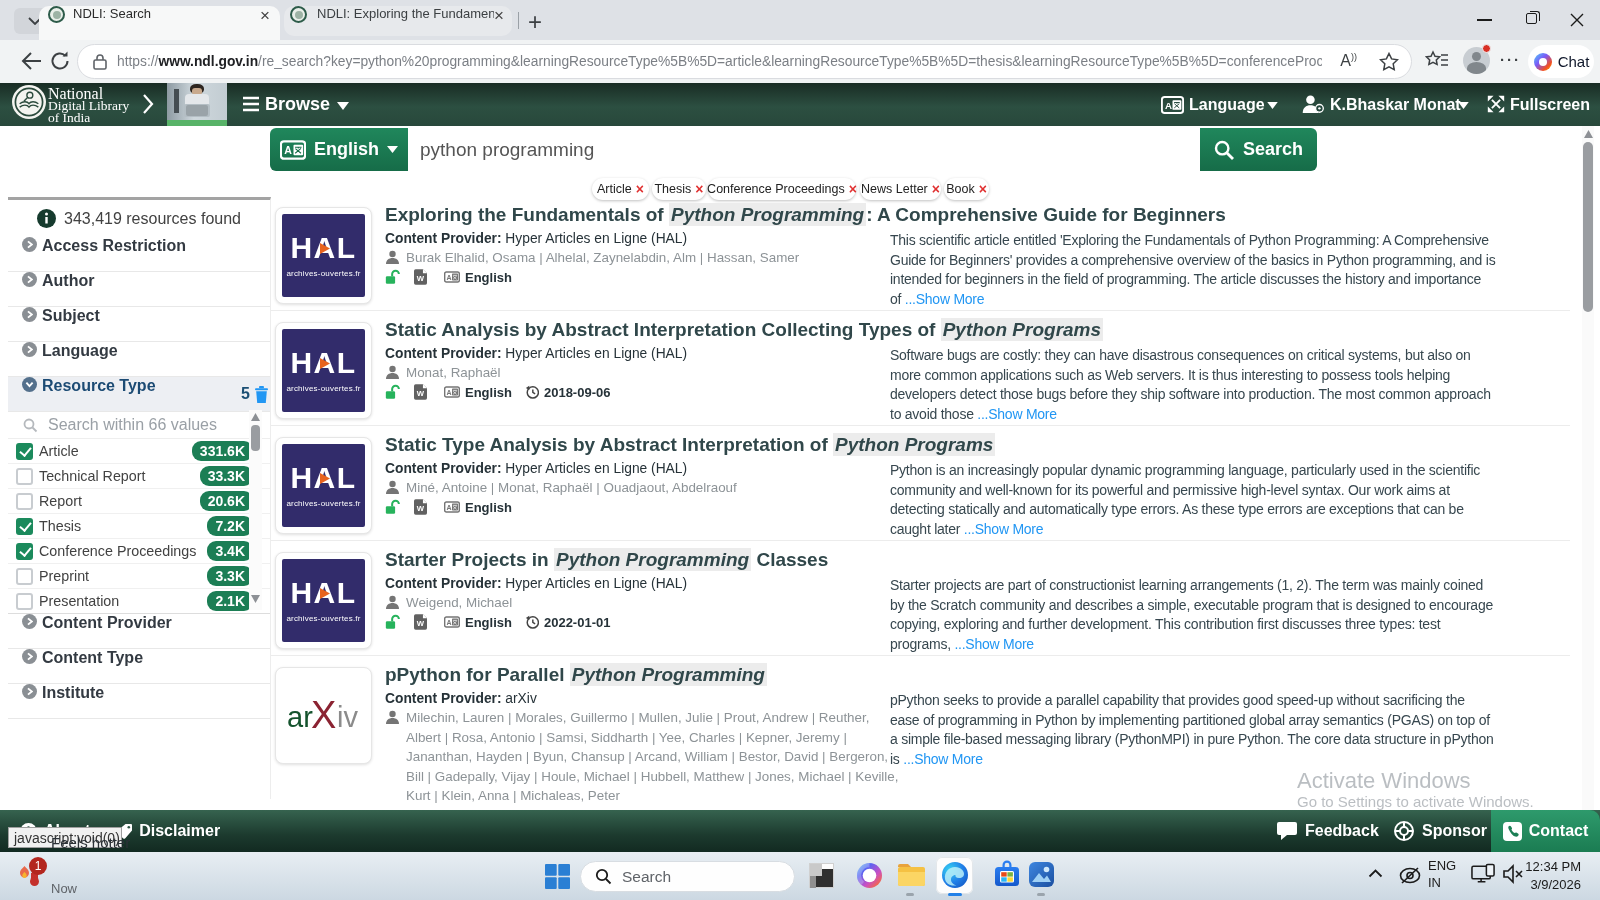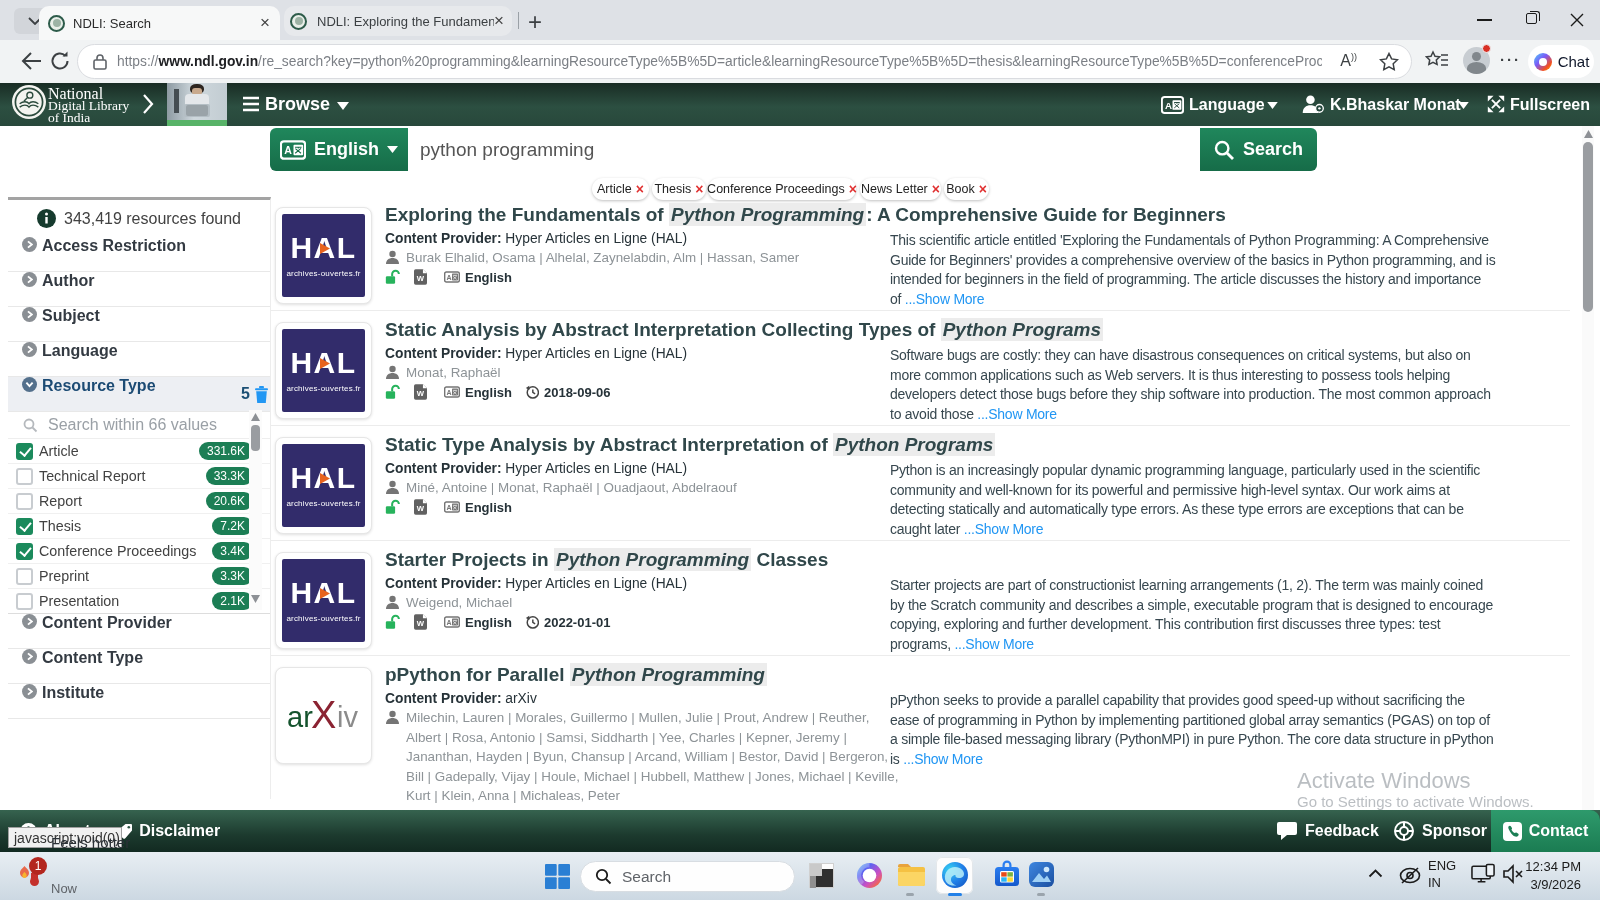--- a/index.html
+++ b/index.html
@@ -1,20 +1,20 @@
 <!DOCTYPE html>
 <html><head><meta charset="utf-8"><style>
 *{margin:0;padding:0;box-sizing:border-box}
 html,body{width:1600px;height:900px;overflow:hidden;font-family:"Liberation Sans",sans-serif}
 #stage{position:relative;width:1600px;height:900px;background:#fff}
 .abs{position:absolute}
 
 #tabstrip{left:0;top:0;width:1600px;height:40px;background:#dee1e6}
 #toolbar{left:0;top:40px;width:1600px;height:43px;background:#f1f3f4}
-.tab{top:6px;height:34px;border-radius:8px 8px 0 0;display:flex;align-items:center}
+.tab{top:6px;height:34px;border-radius:8px 8px 0 0;display:flex;}
 #tab1{left:39px;width:241px;background:#f7f8f8;border-radius:10px 10px 0 0}
 #tab2{left:284px;width:228px;background:#e7e9ec;border-radius:10px;height:30px;top:6px}
 .tabtitle{font-size:13px;color:#2b2b2b;white-space:nowrap;overflow:hidden}
 .favicon{width:17px;height:17px;border-radius:50%;background:#e9efe9;position:relative;flex:0 0 17px}
 .favicon:after{content:"";position:absolute;left:0px;top:0px;width:13px;height:13px;border-radius:50%;border:2px solid #2d5b4a}
 .favicon:before{content:"";position:absolute;left:4.5px;top:4.5px;width:8px;height:8px;border-radius:50%;background:#9db3a5;z-index:1}
 .tabx{color:#444;font-size:17px;margin-left:auto}
 #urlpill{left:77px;top:44px;width:1335px;height:35px;background:#fff;border:1px solid #dadce0;border-radius:18px;display:flex;align-items:center}
 .urltxt{font-size:13.8px;color:#7b7f85;white-space:nowrap;overflow:hidden}
 .urltxt b{color:#202124;font-weight:bold}
@@ -29,21 +29,21 @@
 #searchquery{left:420px;top:56px;font-size:19px;color:#555}
 .chip{top:95px;height:22px;background:#fff;border-radius:11px;box-shadow:0 1px 3px rgba(0,0,0,.25);font-size:12.5px;color:#222;display:flex;align-items:center;justify-content:center;gap:4px;white-space:nowrap}
 .chip i{color:#e03131;font-style:normal;font-weight:bold;font-size:14px}
 
 #sidebar{left:8px;top:114px;width:263px;height:602px;border-top:3px solid #a3a3a3;border-right:1px solid #ededed;background:#fff}
 .facet{height:35px;border-bottom:1px solid #e8e8e8;display:flex;padding-left:14px;gap:5px;font-size:16px;font-weight:bold;color:#333a42}
 .cir{width:15px;height:15px;border-radius:50%;background:#8a8f94;display:inline-flex;align-items:center;justify-content:center;flex:0 0 15px}
 .cir svg{display:block}
 #found{height:37px;display:flex;align-items:center;justify-content:center;gap:8px;font-size:16px;color:#424242}
 #rtype{background:#edeff3;color:#1c4b74}
-.pill{background:#1c7e55;color:#fff;font-size:12px;font-weight:normal;border-radius:9px;padding:2px 8px}
+.pill{background:#1c7e55;color:#fff;font-size:14px;font-weight:bold;border-radius:9px;padding:2px 8px}
 .lrow{height:25px;display:flex;align-items:center;padding:0 17px 0 8px;gap:6px;font-size:14.3px;color:#424242;border-bottom:1px solid #f0f0f0;white-space:nowrap}
 .cb{width:17px;height:17px;border-radius:3px;border:2px solid #c8ccd0;background:#fff;flex:0 0 17px}
 .cbc{border-color:#1b8a5c;background:#1b8a5c;position:relative}
 .cbc:after{content:"";position:absolute;left:4px;top:0px;width:5px;height:9px;border:2px solid #fff;border-top:0;border-left:0;transform:rotate(40deg)}
 
 .thumbcard{width:97px;height:97px;background:#fff;border:1px solid #e6e6e6;border-radius:8px;box-shadow:0 1px 3px rgba(0,0,0,.12);padding:6px}
 .hal{width:100%;height:100%;background:#322c6b;border-radius:2px;position:relative;overflow:hidden}
 .halt{position:absolute;left:0;right:0;top:17px;text-align:center;color:#fff;font-weight:bold;font-size:30px;letter-spacing:1.5px;font-family:"Liberation Sans",sans-serif}
 .hals{position:absolute;left:0;right:0;top:55px;text-align:center;color:#fff;font-size:8px;letter-spacing:.2px}
 .rtitle{font-size:19px;font-weight:bold;color:#30474a;white-space:nowrap}

